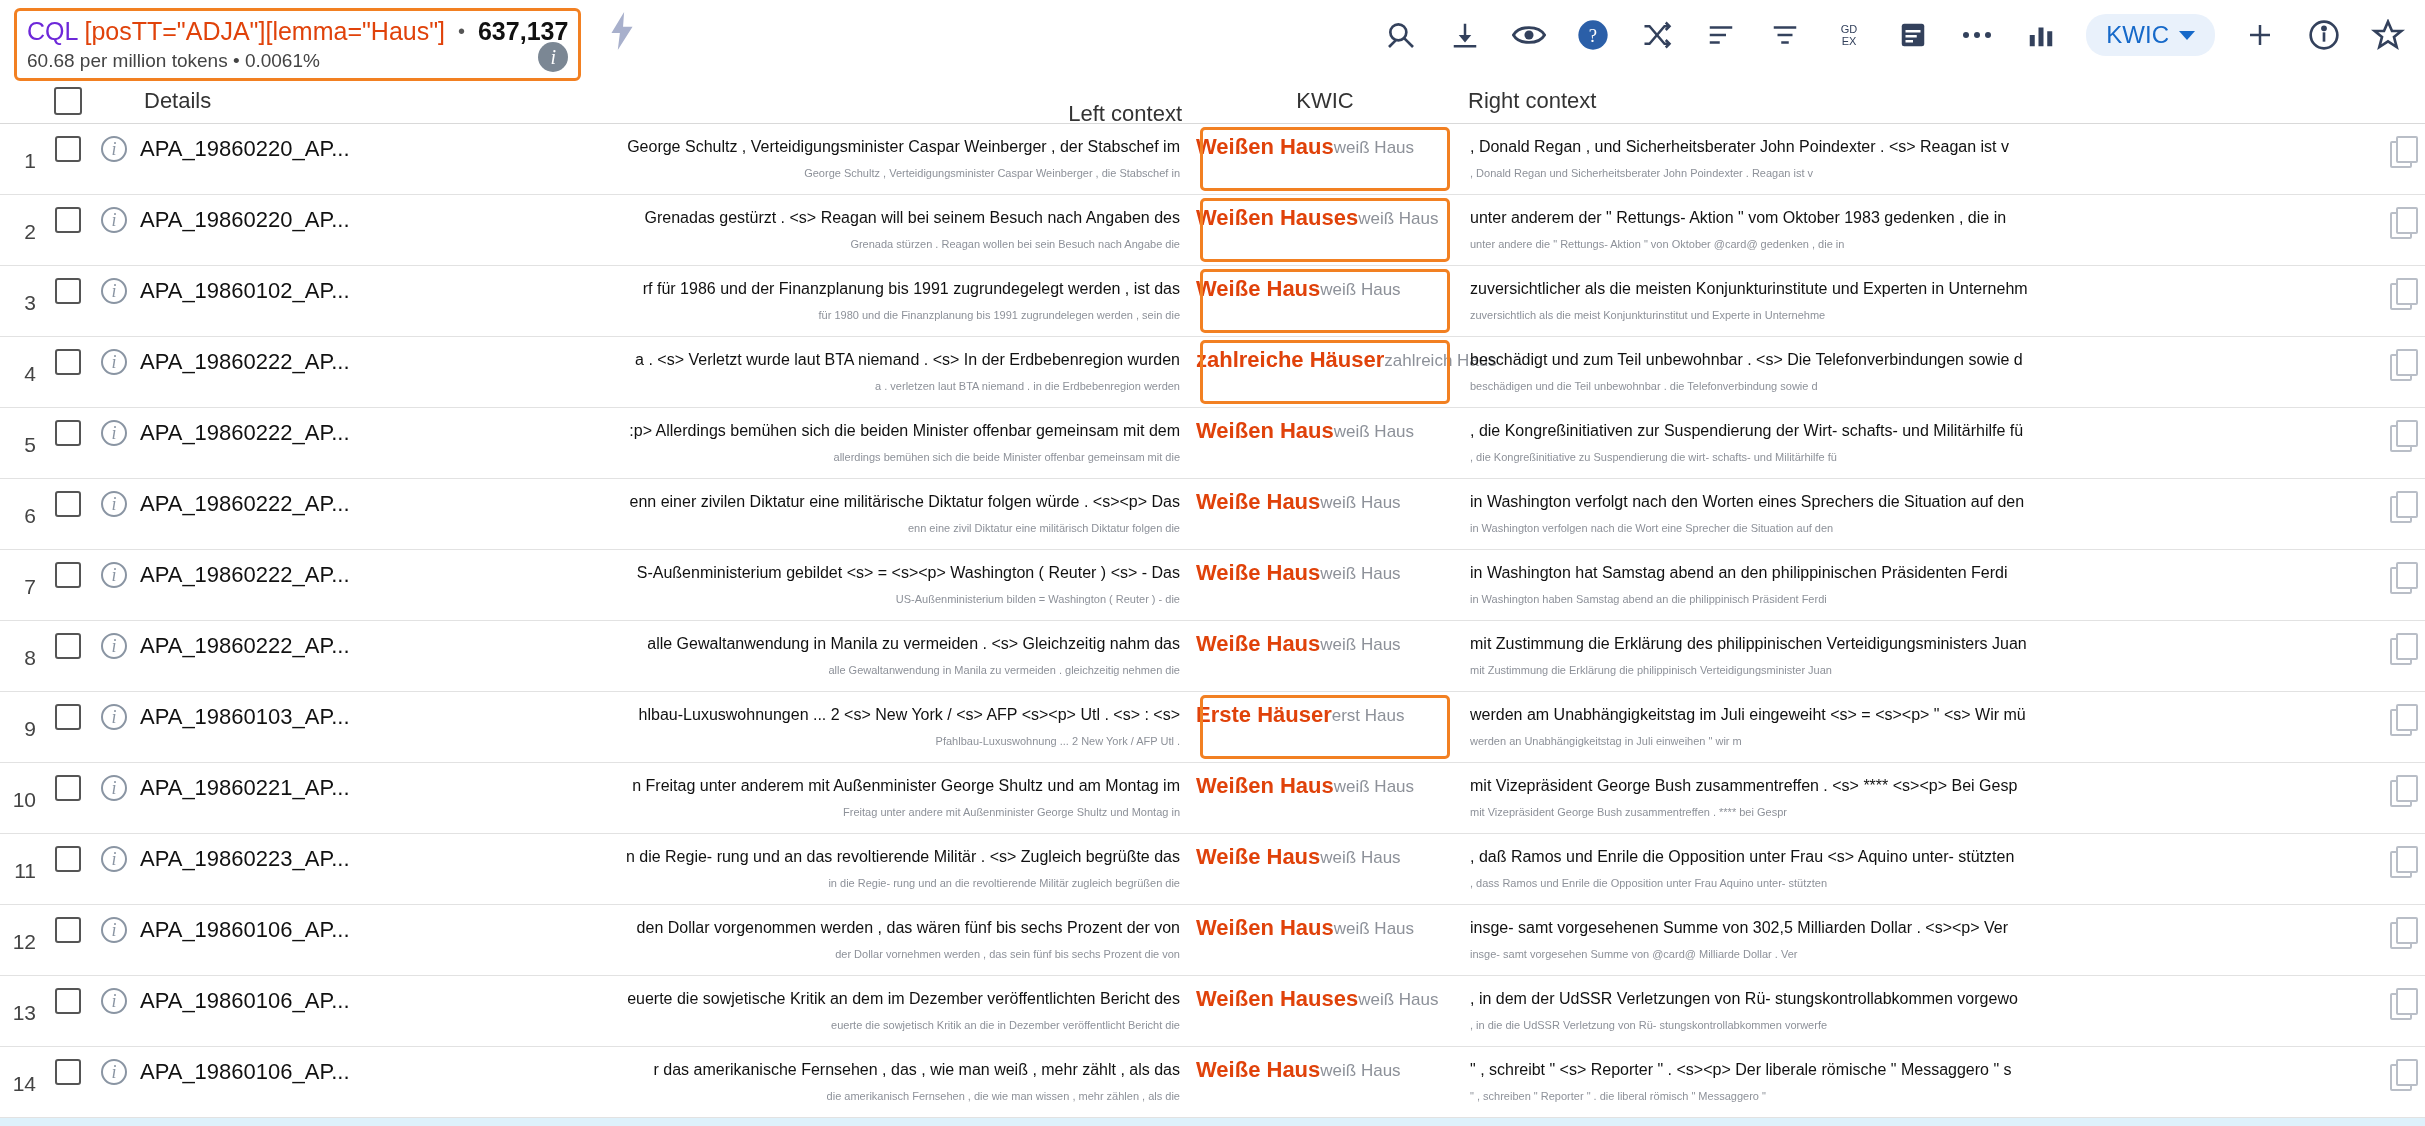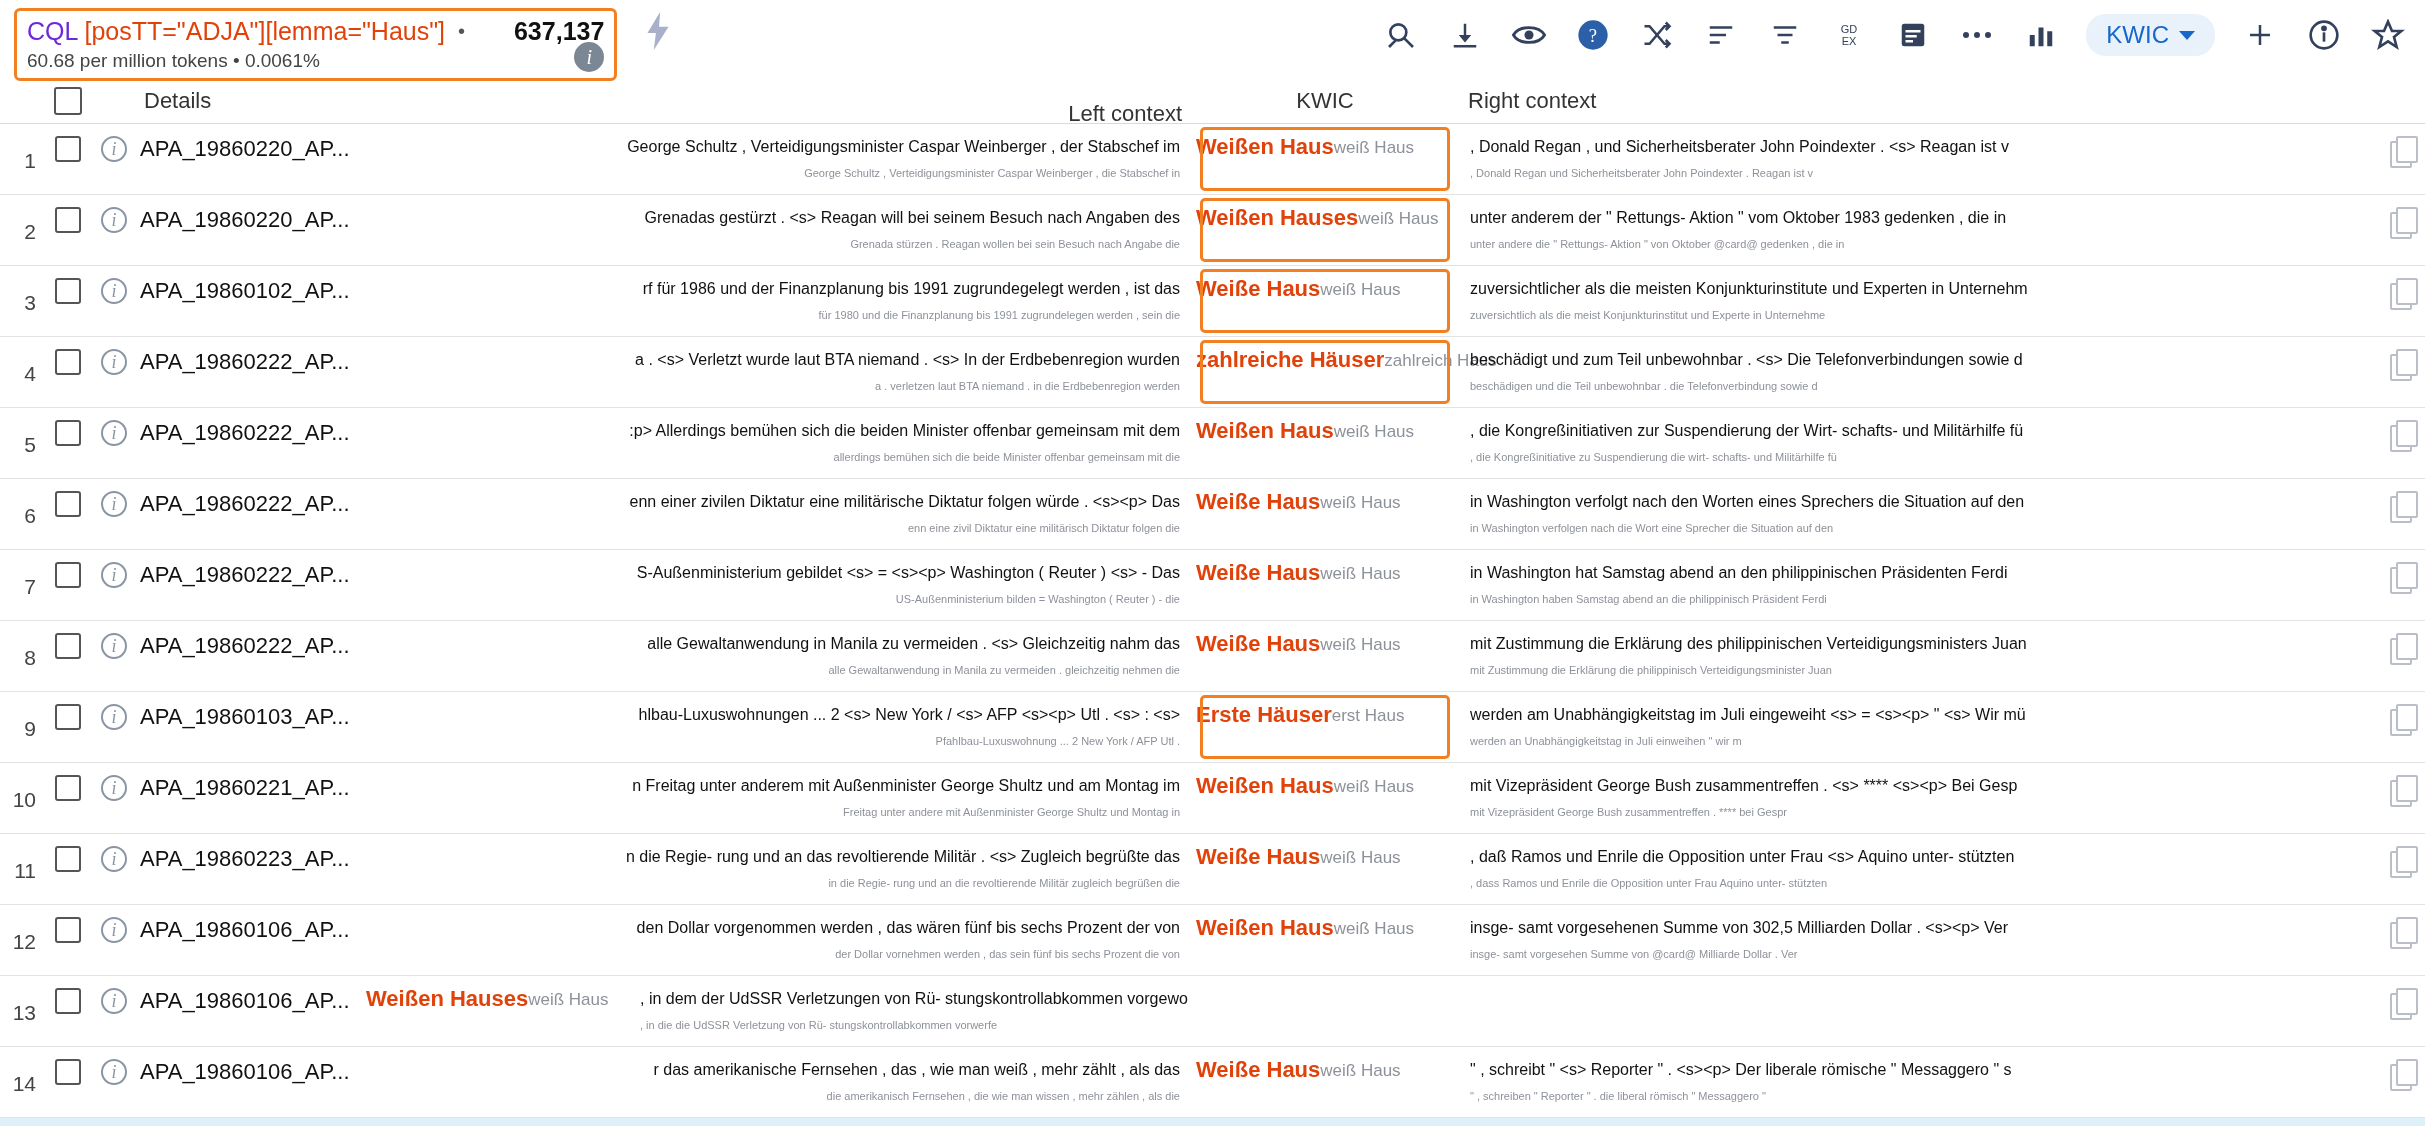--- a/index.html
+++ b/index.html
@@ -32,21 +32,21 @@
     position: relative;
   }
   .query-line1 {
     font-size: 25px;
     line-height: 30px;
     white-space: nowrap;
   }
   .cql-label { color: #6d28d9; }
   .cql-expr  { color: #e0420a; }
   .cql-dot   { color: #555; margin: 0 6px; font-size: 20px; vertical-align: 2px;}
-  .cql-count { color: #111; font-weight: bold; margin-left: 36px; }
+  .cql-count { color: #111; font-weight: bold; }
   .query-line2 {
     font-size: 19px;
     color: #444;
     margin-top: 4px;
     white-space: nowrap;
   }
   .info-circle {
     position: absolute;
     right: 10px;
     bottom: 6px;
@@ -778,20 +778,26 @@
       </div>
       <div class="line">
     <div class="c-num">13</div>
     <div class="c-check">
       <div class="checkbox"></div>
     </div>
     <div class="c-info">
       <div class="icon-i">i</div>
     </div>
     <div class="c-ref">APA_19860106_AP...</div>
+    <div class="c-left">
+      <div class="ctx">
+        <div class="words">euerte die sowjetische Kritik an dem im Dezember veröffentlichten Bericht des</div>
+        <div class="lemmas">euerte    die    sowjetisch    Kritik    an    die    in    Dezember    veröffentlicht    Bericht    die</div>
+      </div>
+    </div>
     <div class="c-kwic">
       <div class="kwic-cell">
         <div class="words">Weißen Hauses</div>
         <div class="lemmas">weiß    Haus</div>
       </div>
 
     </div>
     <div class="c-right">
       <div class="ctx">
         <div class="words">,  in dem der UdSSR Verletzungen von Rü- stungskontrollabkommen vorgewo</div>

